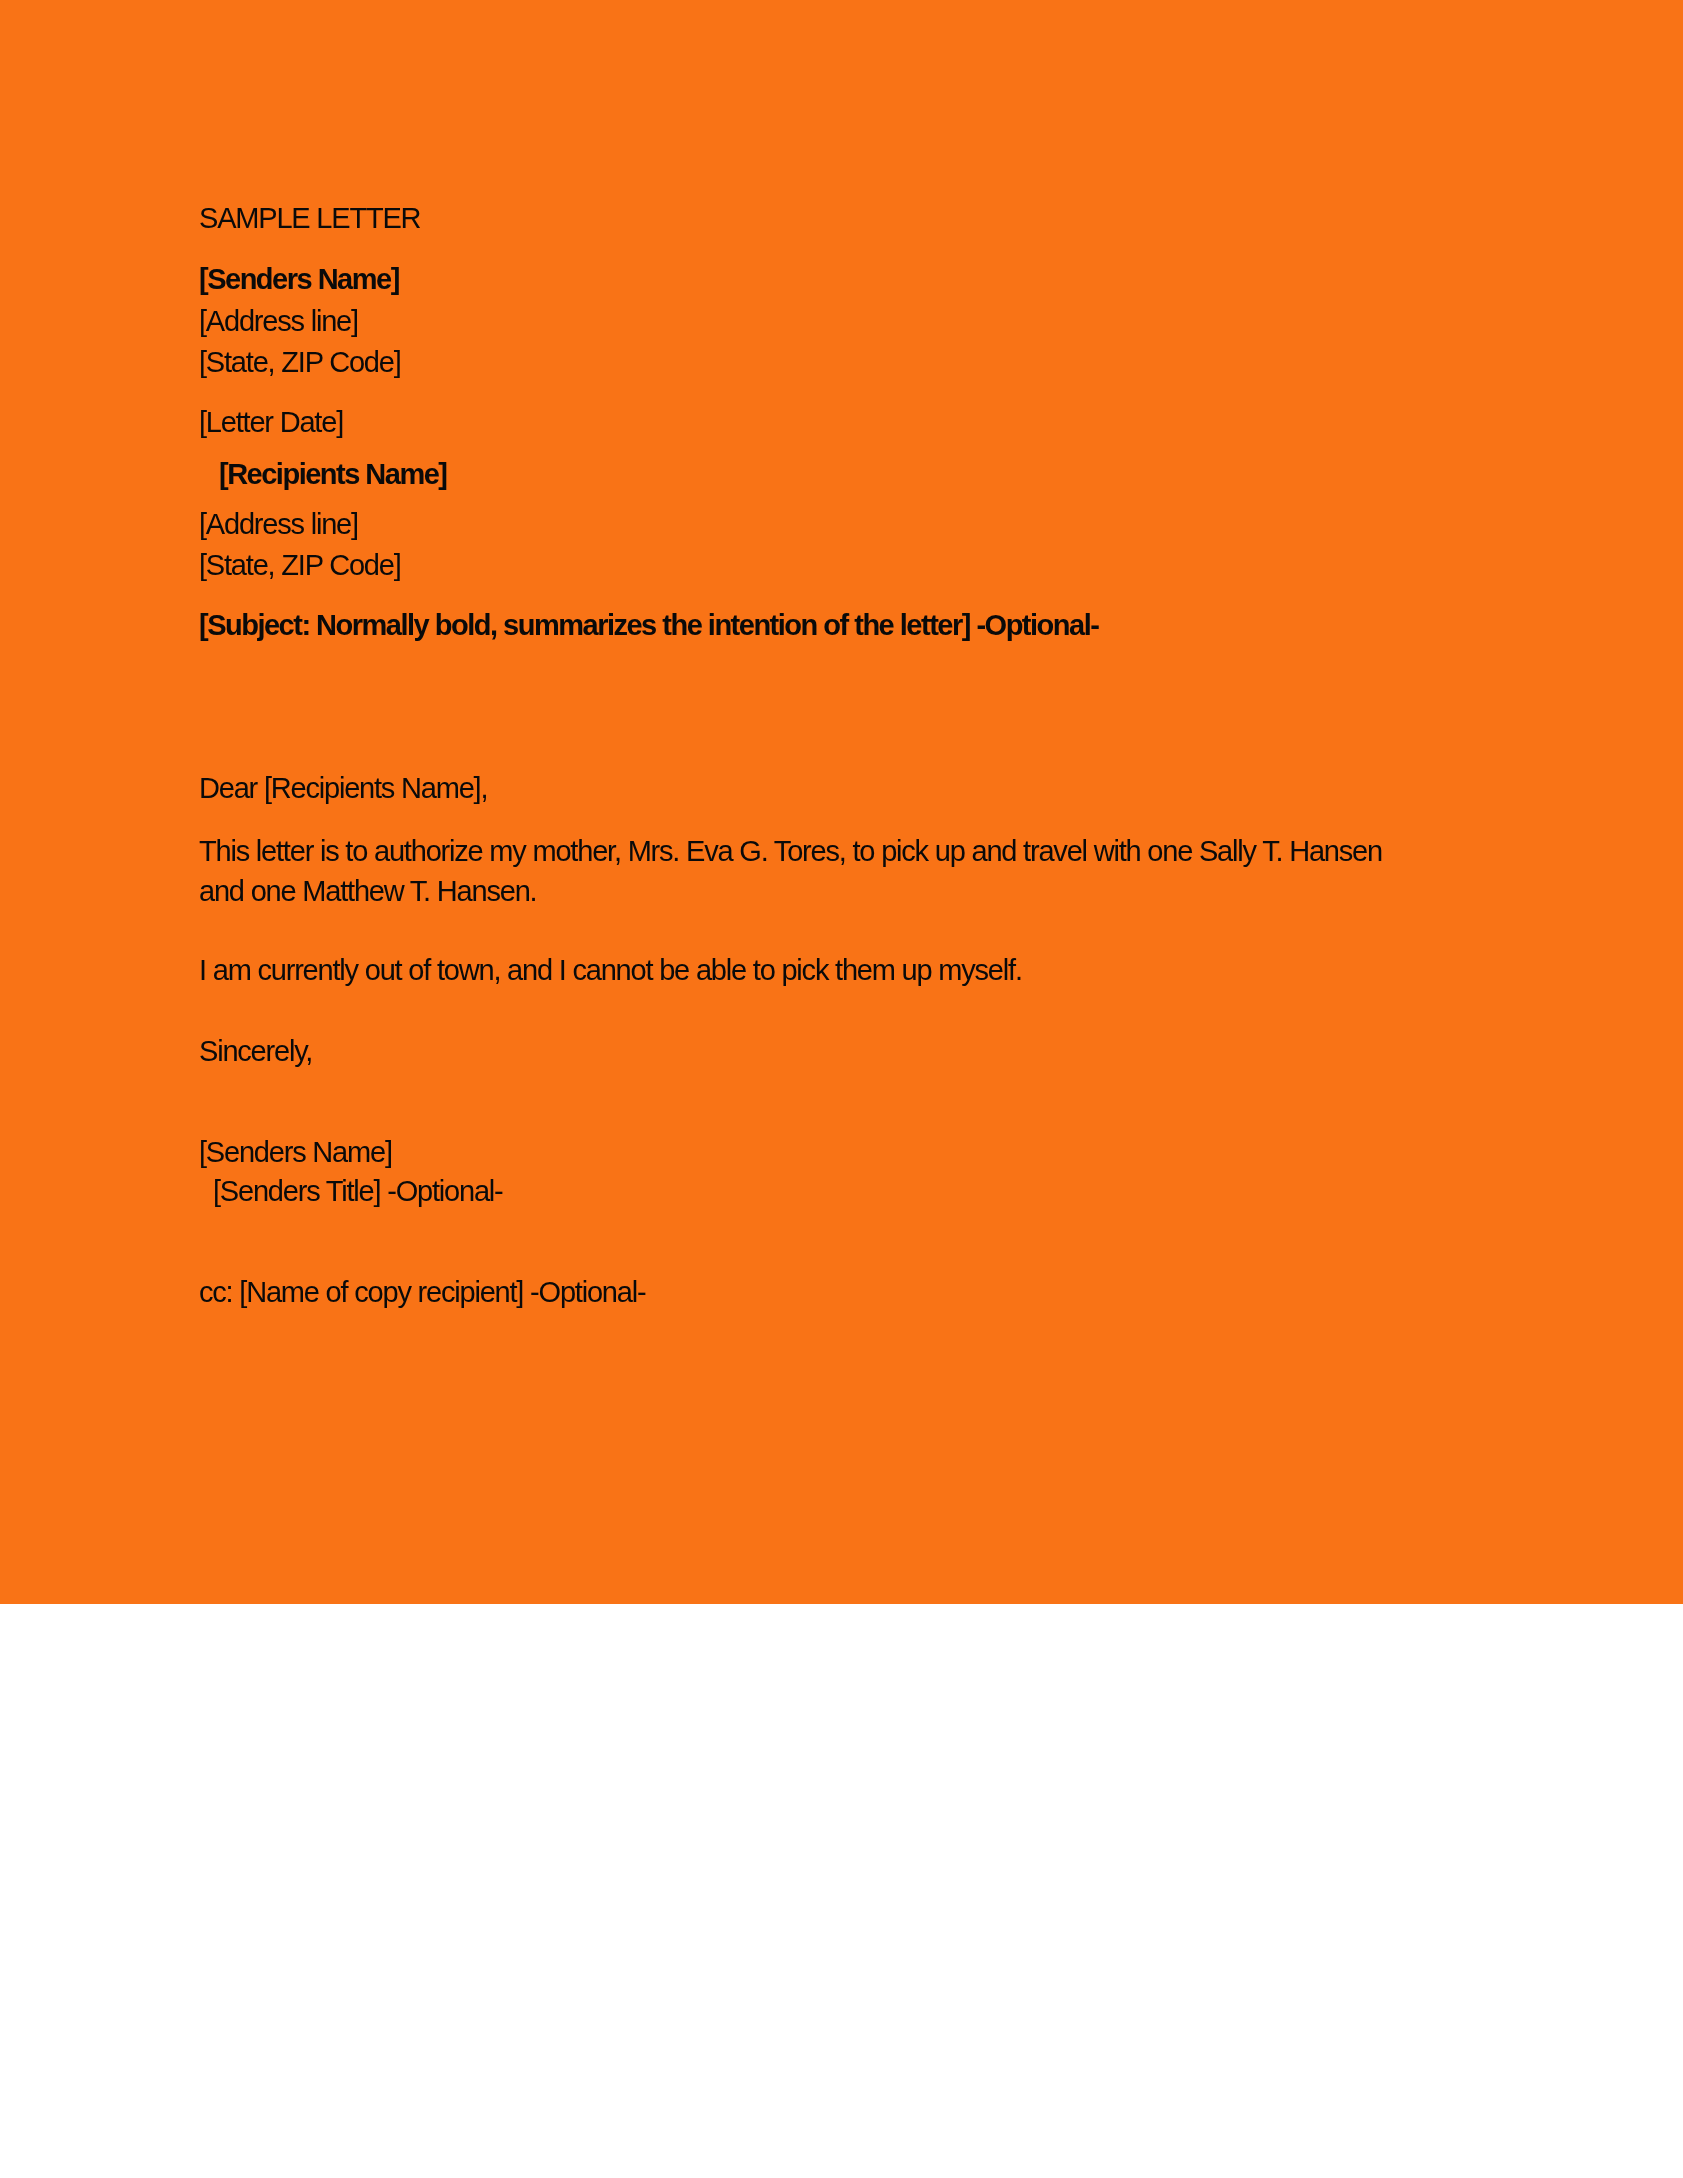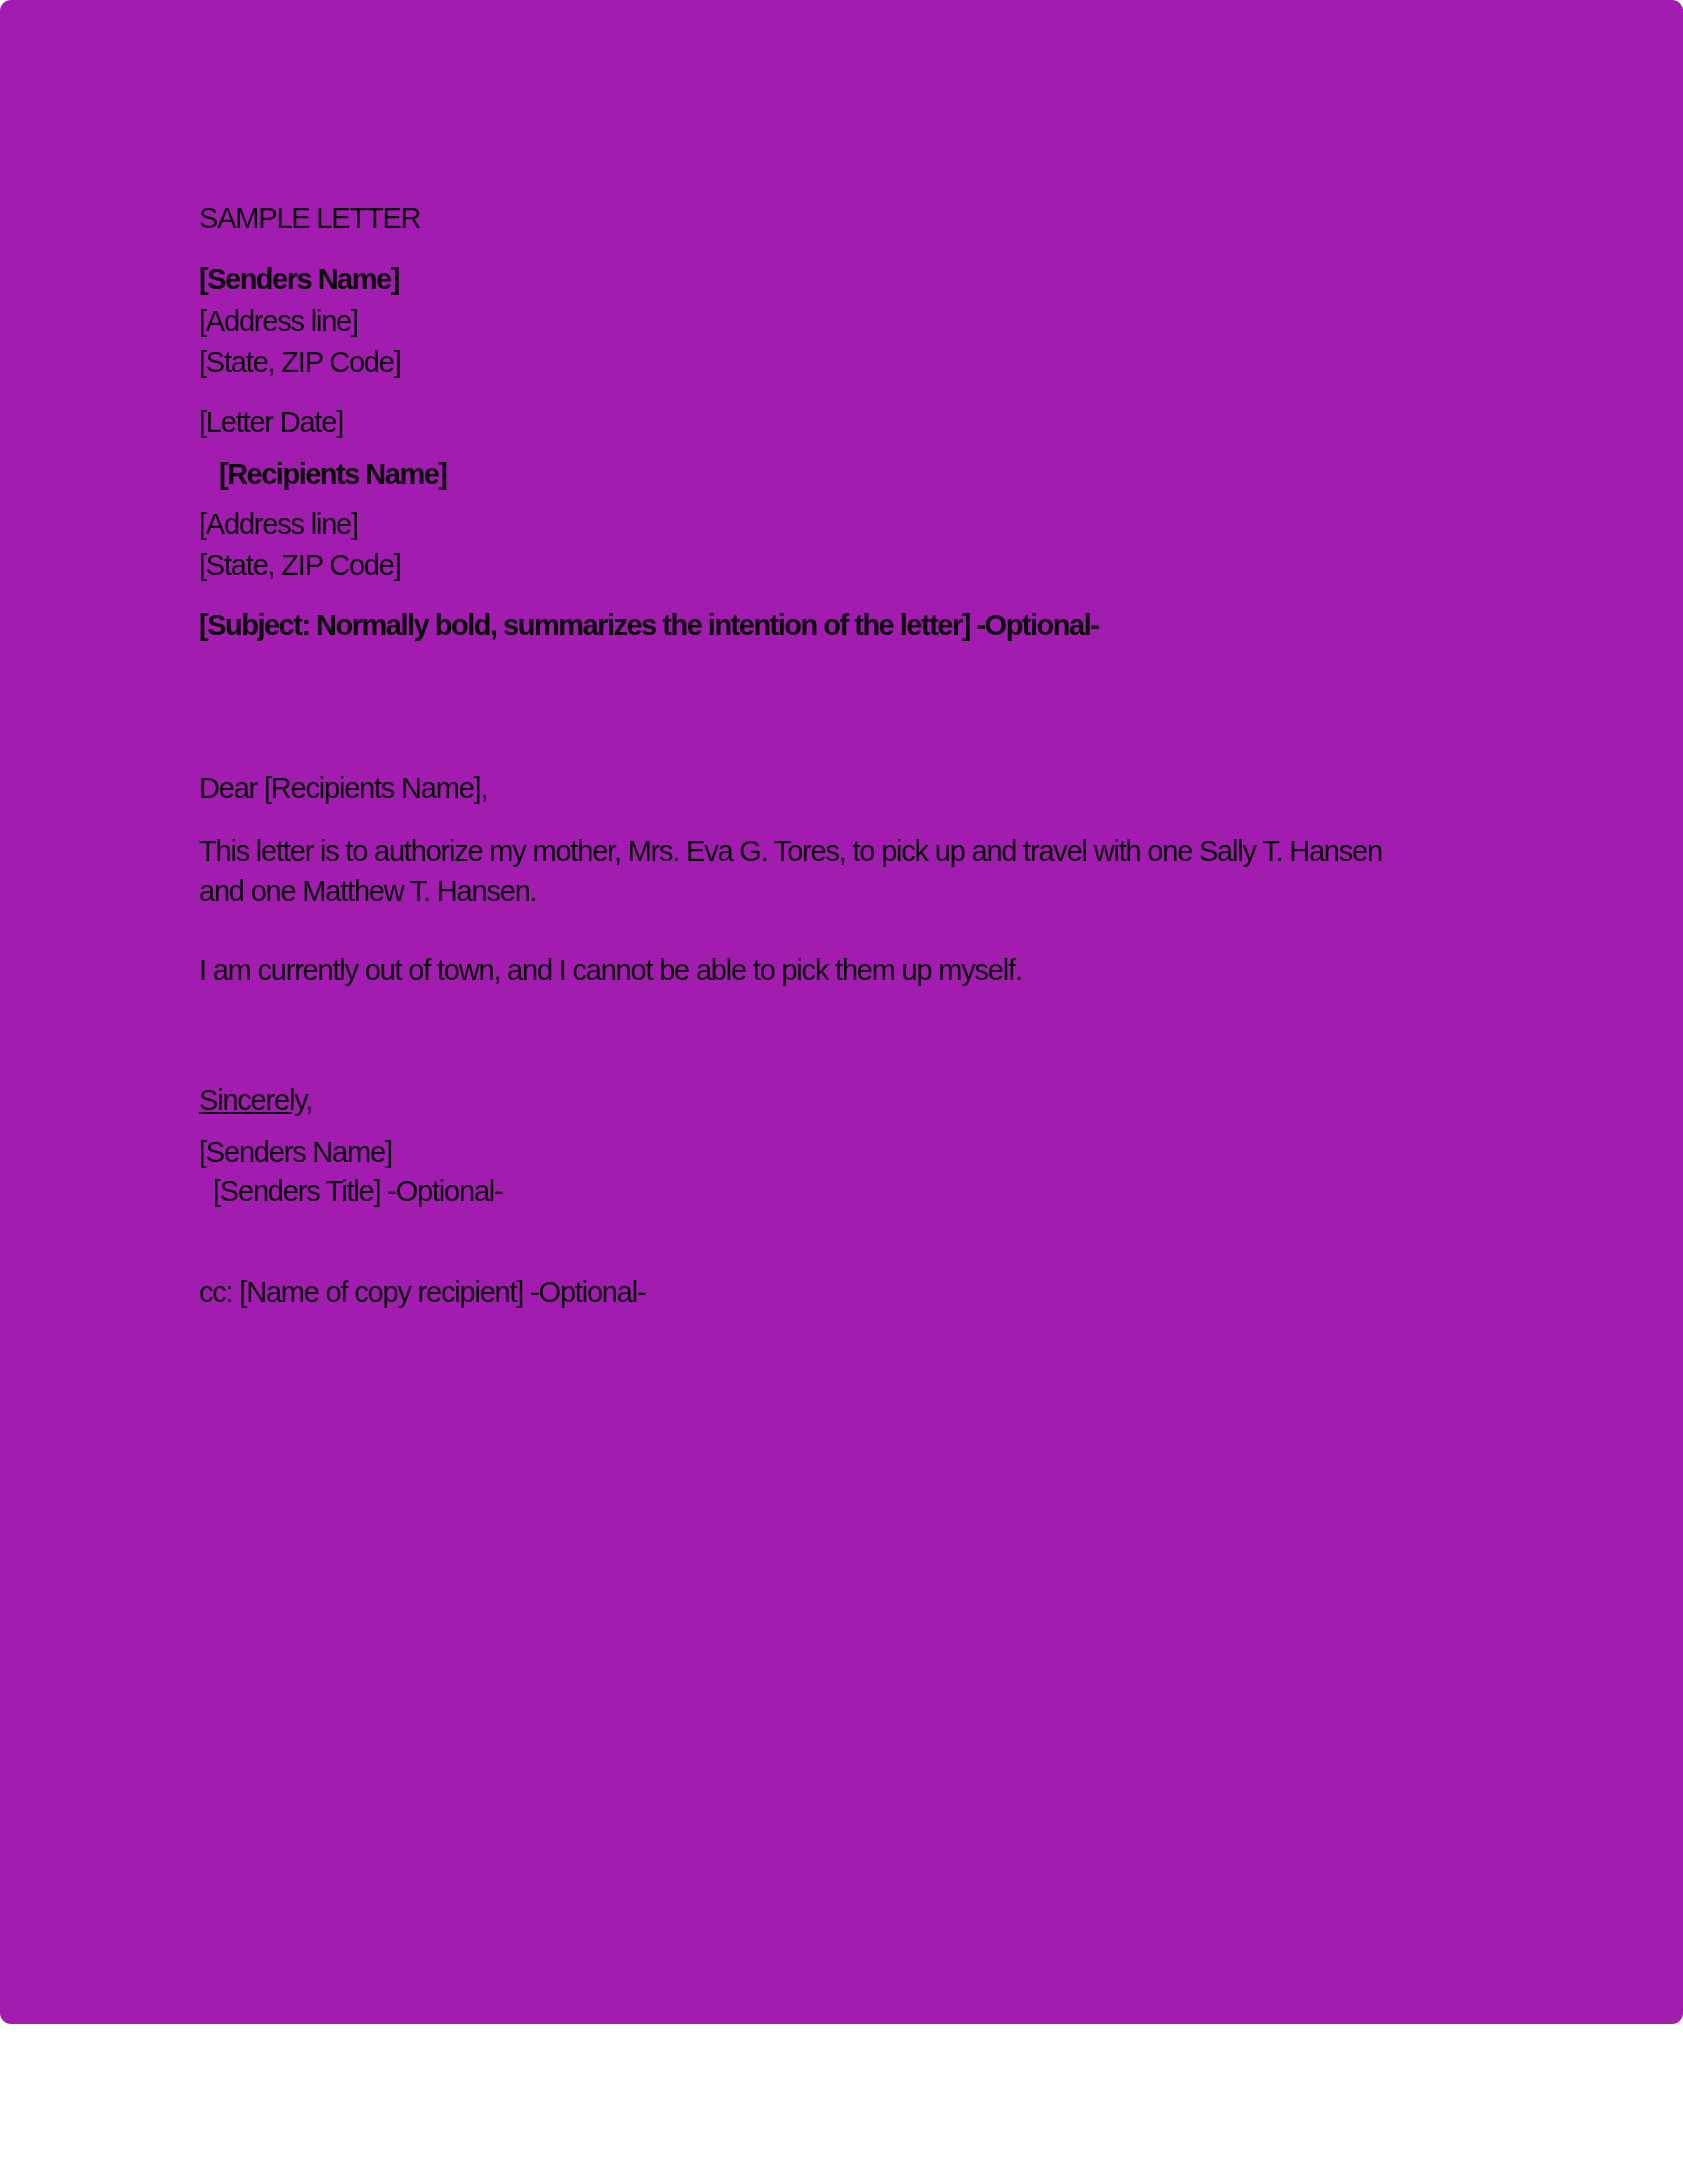--- a/index.html
+++ b/index.html
@@ -11,23 +11,22 @@
       width: 1683px;
       height: 2178px;
       position: relative;
       overflow: hidden;
     }
     .page {
       position: absolute;
       left: 0;
       top: 0;
       width: 1683px;
-      height: 2024px;
-      background: #a21caf;
-      border-radius: 11px;
+      height: 1604px;
+      background: #f97316;
     }
     .line {
       position: absolute;
       left: 199px;
       height: 40px;
       line-height: 40px;
       font-family: "Liberation Sans", "DejaVu Sans", sans-serif;
       font-size: 29px;
       letter-spacing: -1.2px;
       color: #0a0a0a;
@@ -63,21 +62,21 @@
 
   <div class="line" style="top:768px;">Dear [Recipients Name],</div>
 
   <div>
     <div class="line" style="top:831px;">This letter is to authorize my mother, Mrs. Eva G. Tores, to pick up and travel with one Sally T. Hansen</div>
     <div class="line" style="top:871px;">and one Matthew T. Hansen.</div>
   </div>
 
   <div class="line" style="top:950px;">I am currently out of town, and I cannot be able to pick them up myself.</div>
 
-  <div class="line" style="top:1080px;text-decoration:underline;">Sincerely,</div>
+  <div class="line" style="top:1031px;">Sincerely,</div>
 
   <div>
     <div class="line" style="top:1132px;">[Senders Name]</div>
     <div class="line" style="top:1171px;margin-left:14px;">[Senders Title] -Optional-</div>
   </div>
 
   <div class="line" style="top:1272px;">cc: [Name of copy recipient] -Optional-</div>
 
 </div>
 

